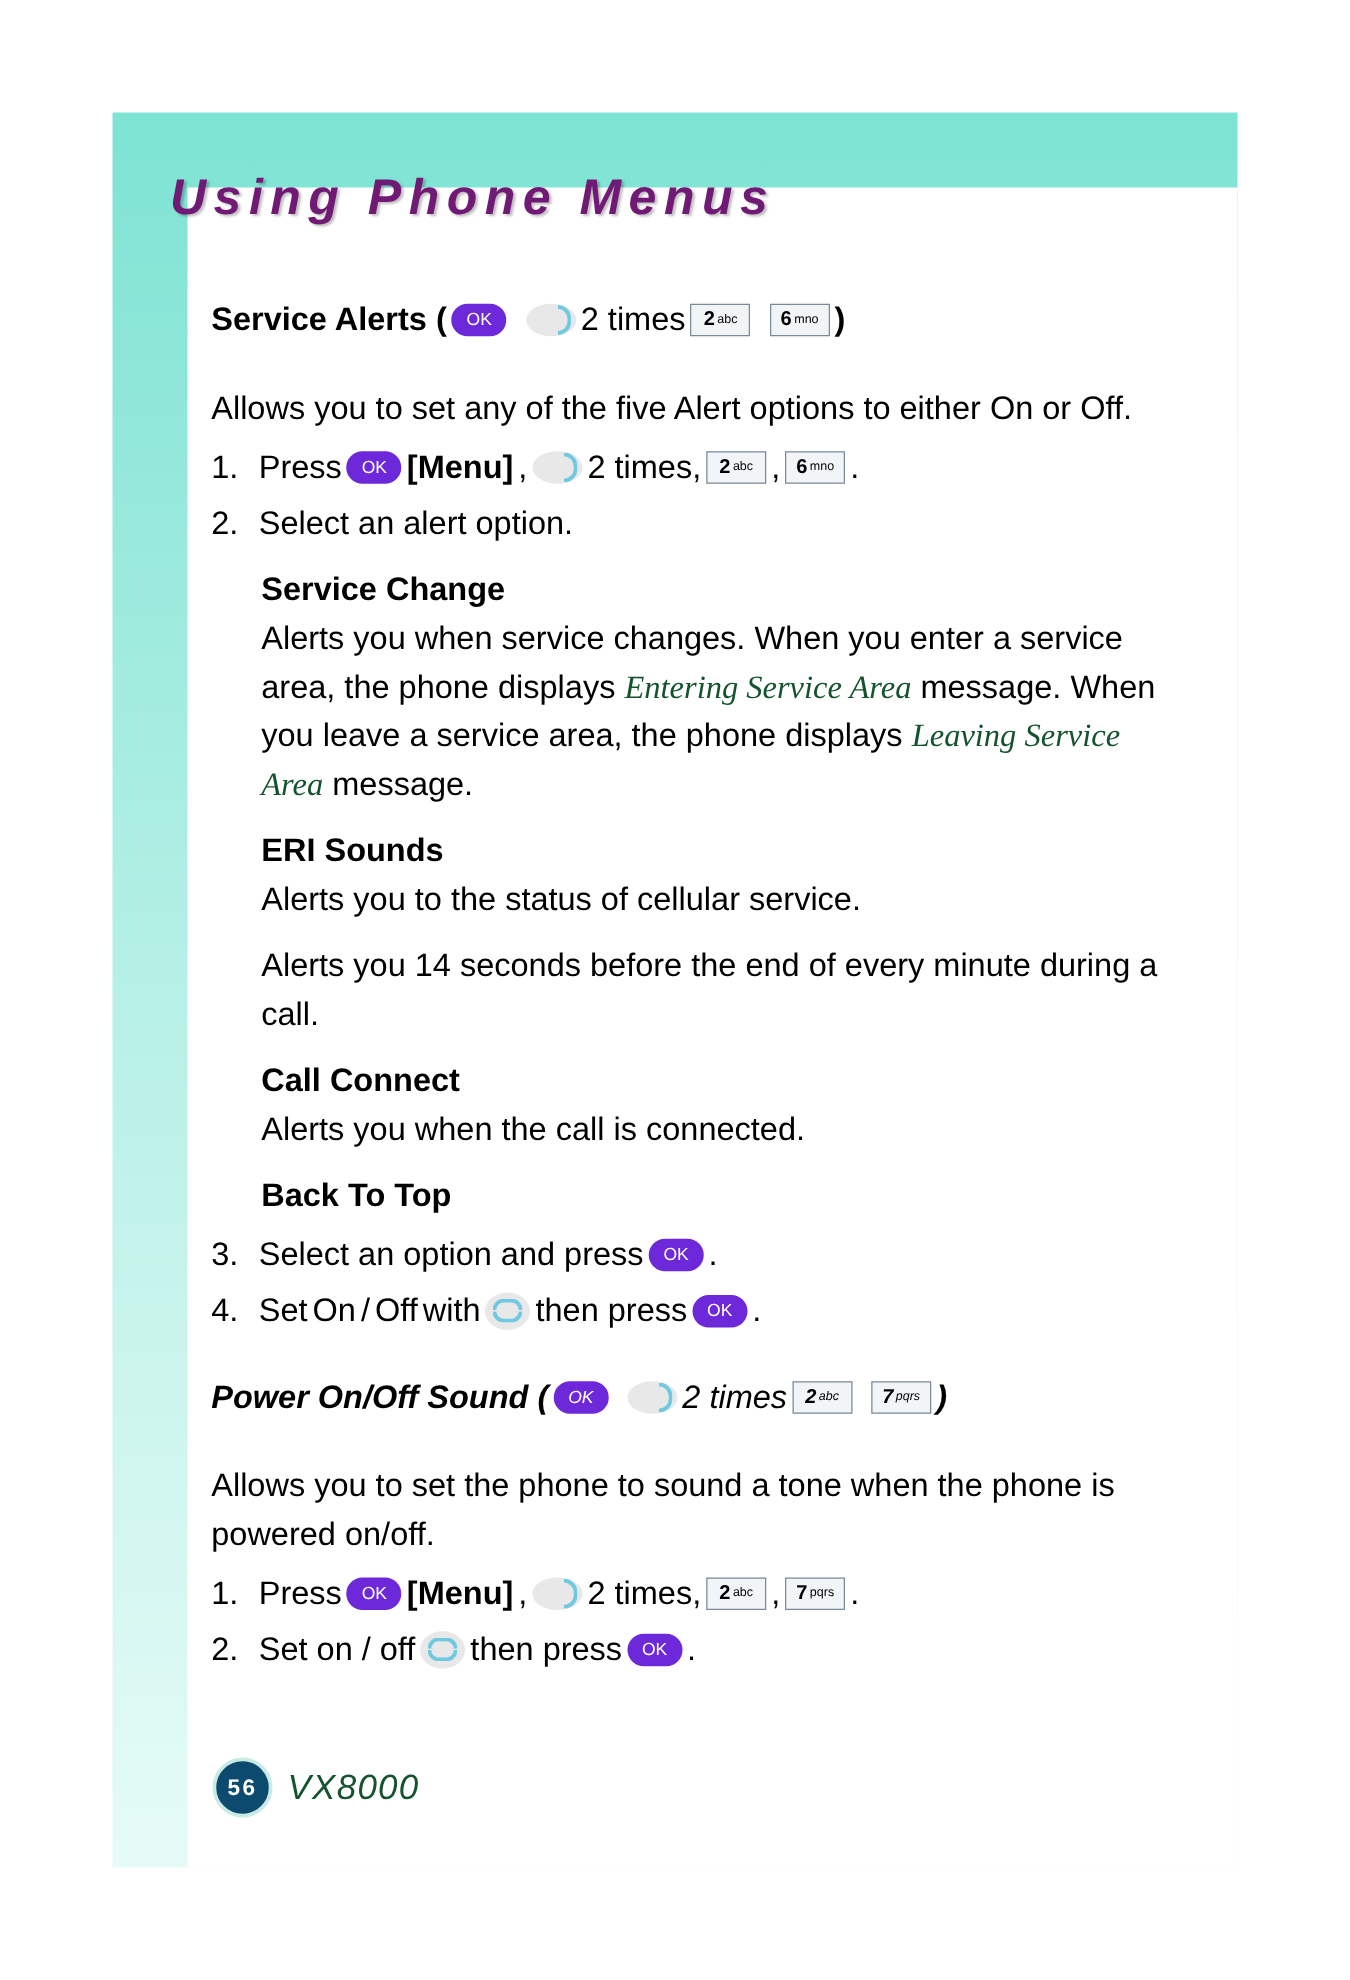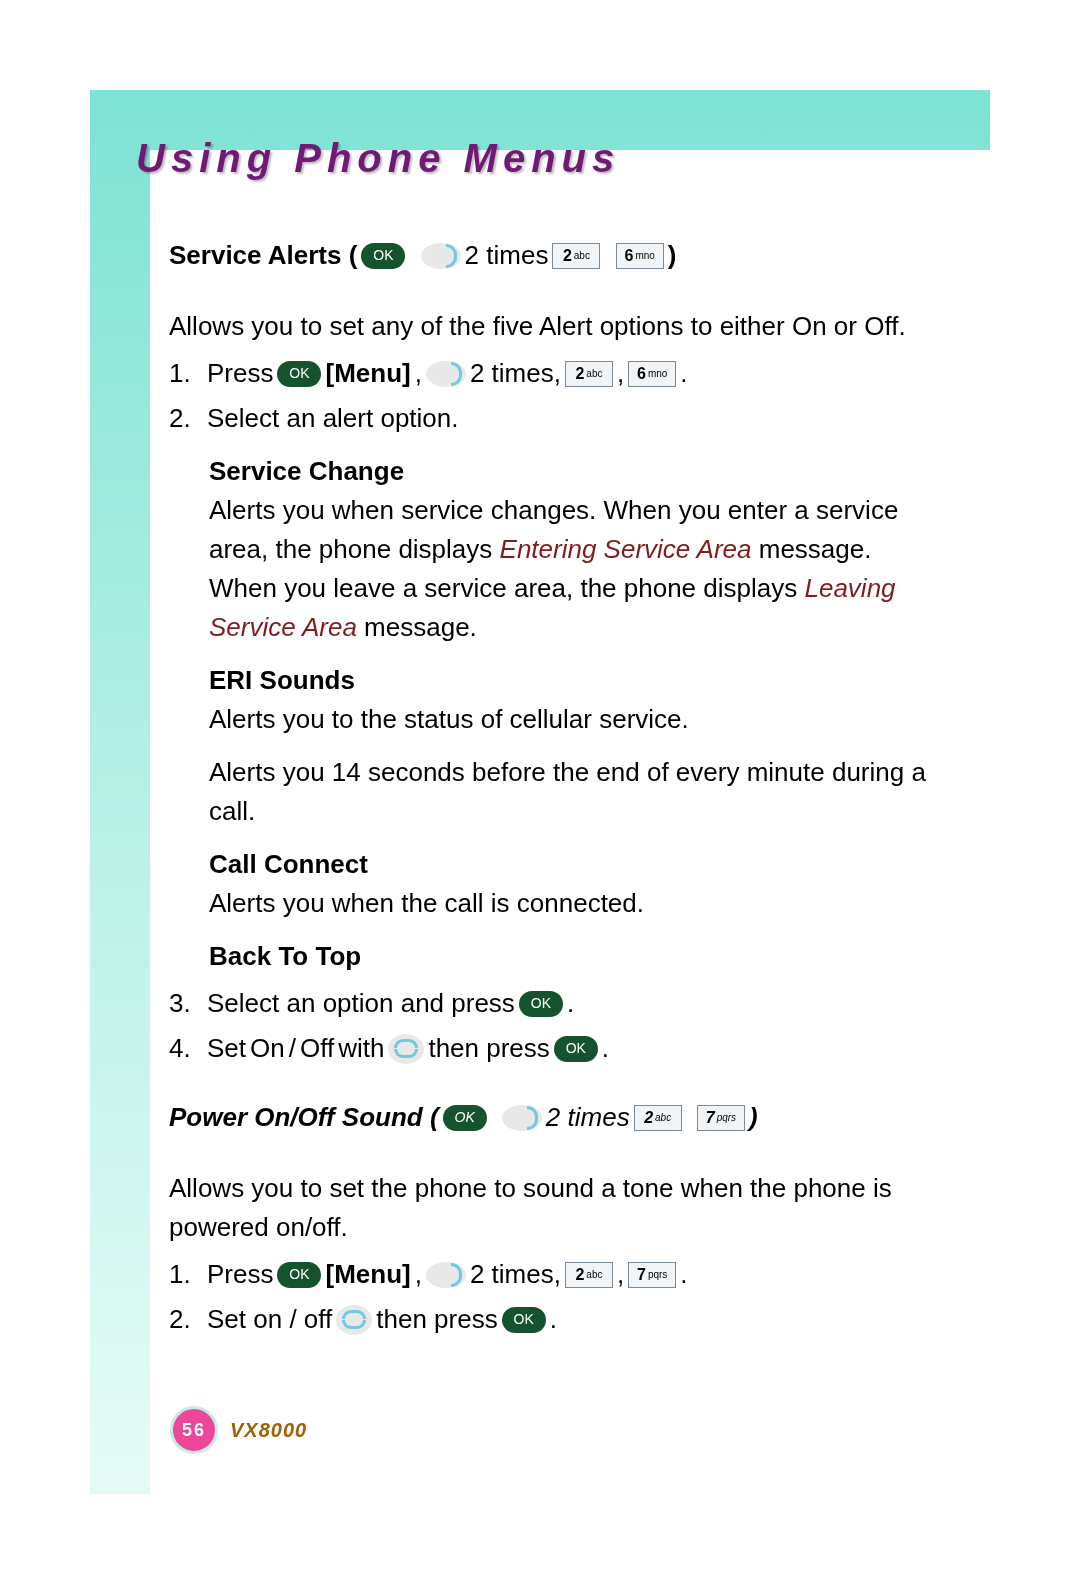--- a/index.html
+++ b/index.html
@@ -40,21 +40,21 @@
   .content {
     position: absolute;
     left: 19px;
     right: 40px;
     top: 80px;
     font-size: 26px;
     color: #000;
     line-height: 1.5;
   }
   .sans-b { font-weight: bold; font-family: Arial, sans-serif; }
-  .ital-teal { color: #7f1d1d; font-style: italic; }
+  .ital-teal { color: #14532d; font-style: italic; font-family: Liberation Serif, serif; }
   .row { margin-top: 6px; display: flex; flex-wrap: wrap; align-items: center; gap: 4px; }
   .indent2 { margin-left: 40px; padding-right: 10px; }
   .num { display: inline-block; width: 34px; flex: 0 0 34px; }
   .key {
     display: inline-flex;
     align-items: center;
     justify-content: center;
     width: 48px;
     height: 26px;
     border: 1px solid #7a8a99;
@@ -65,21 +65,21 @@
     box-sizing: border-box;
   }
   .key b { font-size: 16px; font-weight: bold; margin-right: 2px; }
   .key span { font-size: 10px; }
   .ok-btn {
     display: inline-flex;
     align-items: center;
     justify-content: center;
     width: 44px;
     height: 26px;
-    background: #14532d;
+    background: #6d28d9;
     border-radius: 13px / 13px;
     font-size: 14px;
     color: #fff;
     vertical-align: middle;
   }
   .nav-btn {
     display: inline-flex;
     align-items: center;
     justify-content: flex-end;
     width: 40px;
@@ -128,35 +128,35 @@
     left: 20px;
     bottom: 40px;
     display: flex;
     align-items: center;
     gap: 12px;
   }
   .page-num {
     width: 42px;
     height: 42px;
     border-radius: 50%;
-    background: #ec4899;
+    background: #0c4a6e;
     color: #fff;
     display: flex;
     align-items: center;
     justify-content: center;
     font-weight: bold;
     font-size: 18px;
     letter-spacing: 2px;
     border: 3px solid #c9ebe5;
   }
   .model {
-    color: #a16207;
-    font-weight: bold;
+    color: #14532d;
+    font-weight: normal;
     font-style: italic;
-    font-size: 20px;
+    font-size: 28px;
     letter-spacing: 1px;
   }
   .para { margin-bottom: 4px; margin-top: 32px; }
 </style>
 </head>
 <body>
 
 <div class="outer">
   <div class="page">
     <div class="title">Using Phone Menus</div>

